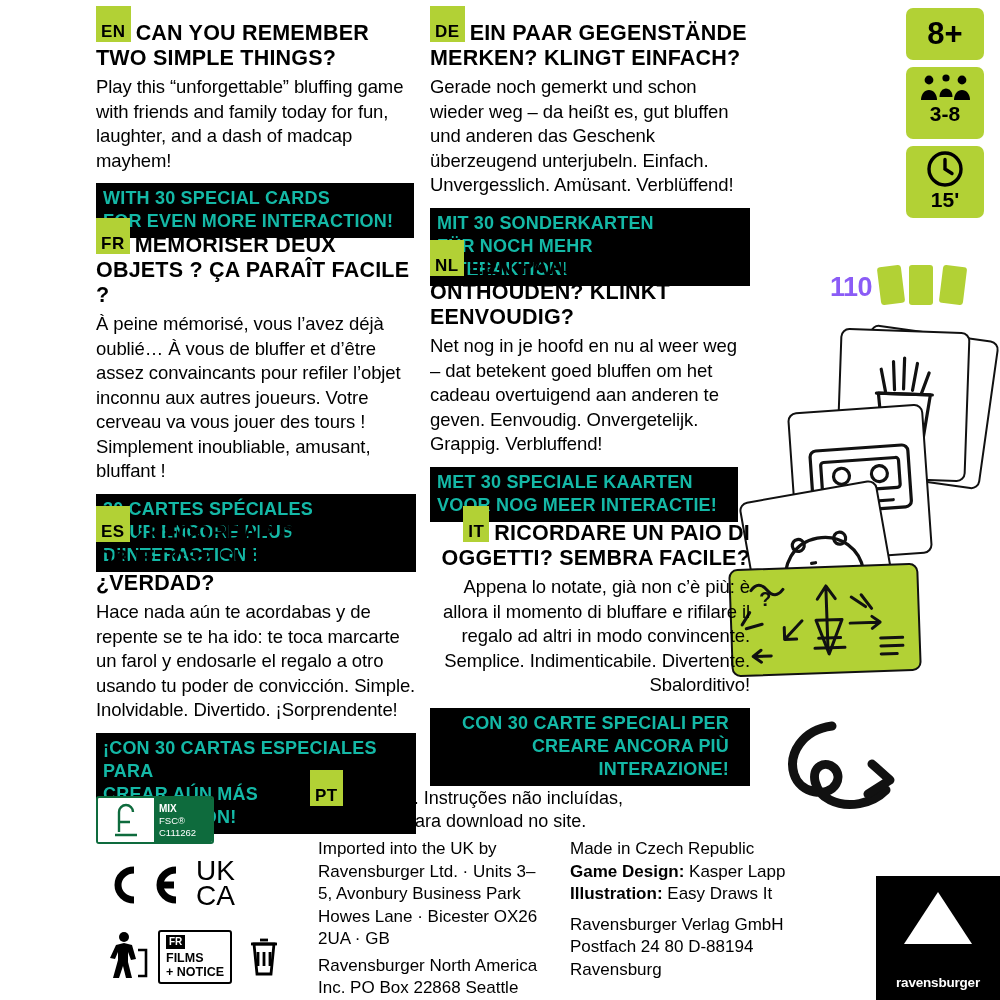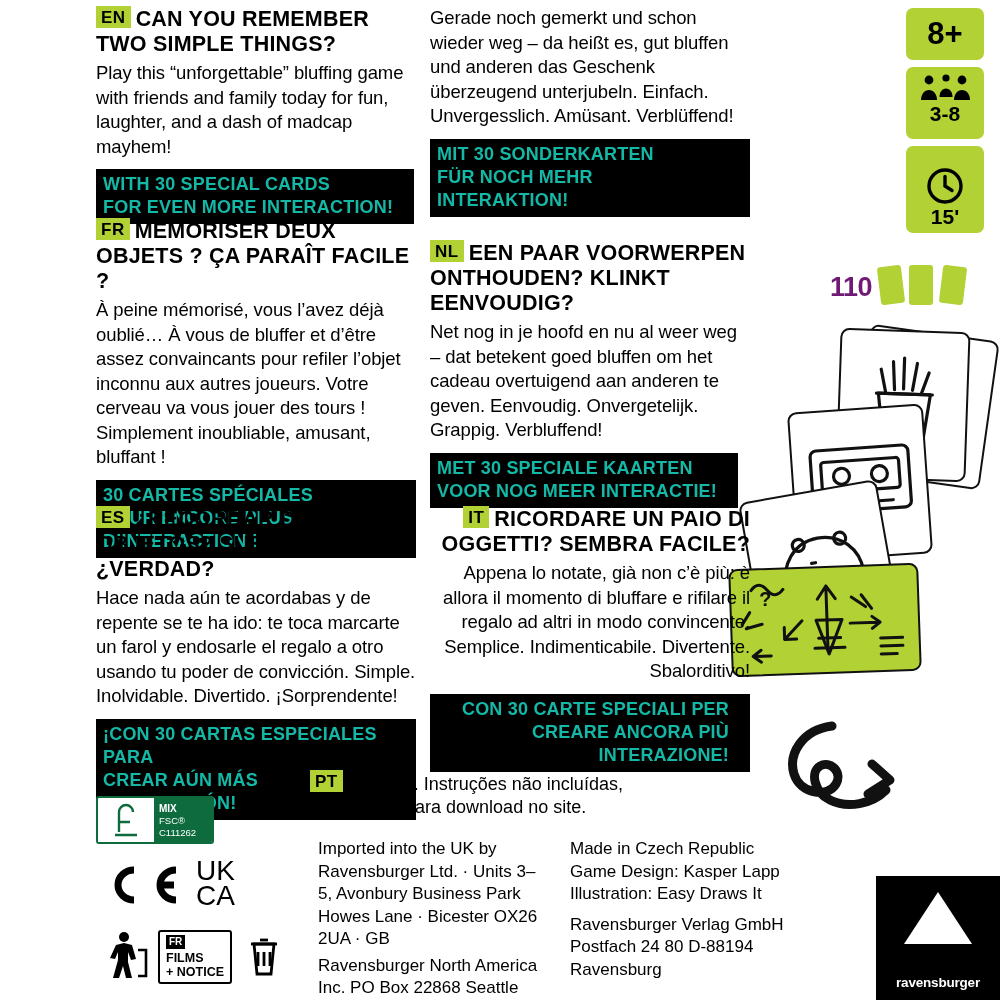--- a/index.html
+++ b/index.html
@@ -25,21 +25,21 @@
   .col-left  { position: absolute; left: 96px;  width: 320px; }
   .col-right { position: absolute; left: 430px; width: 320px; }
 
   .lang-tag {
     display: inline-block;
     background: #b2d135;
     color: #000;
     font-weight: bold;
     font-size: 17px;
     line-height: 19px;
-    padding: 2px 5px 1px 5px;
+    padding: 16px 5px 1px 5px;
     margin-right: 5px;
     vertical-align: 3px;
     letter-spacing: 0.5px;
   }
   .headline {
     font-weight: bold;
     font-size: 21.5px;
     line-height: 25px;
     letter-spacing: 0.2px;
     text-transform: uppercase;
@@ -72,32 +72,32 @@
     width: 78px;
     background: #b2d135;
     border-radius: 7px;
     margin-bottom: 7px;
     color: #000;
     text-align: center;
     position: relative;
   }
   .badge-age { height: 52px; line-height: 52px; font-size: 31px; font-weight: bold; }
   .badge-players { height: 72px; padding-top: 4px; box-sizing: border-box; }
-  .badge-time { height: 87px; padding-top: 18px; box-sizing: border-box; }
+  .badge-time { height: 72px; padding-top: 1px; box-sizing: border-box; }
   .badge-label { font-size: 21px; font-weight: bold; line-height: 20px; }
   .badge-players svg, .badge-time svg { display: block; margin: 2px auto 1px auto; }
 
   
   .card-count {
     position: absolute;
     right: 128px;
     top: 272px;
     font-size: 27px;
     font-weight: bold;
-    color: #701a75;
+    color: #8b5cf6;
     letter-spacing: -0.5px;
   }
   .mini-cards { position: absolute; right: 18px; top: 262px; }
 
   
   .fan { position: absolute; right: 10px; top: 330px; width: 270px; height: 330px; }
   .fan-card {
     position: absolute;
     background: #ffffff;
     border: 2px solid #111;
@@ -137,21 +137,21 @@
     border: 2px solid #000; border-radius: 3px; padding: 2px 6px 3px 6px;
     margin-left: 10px; font-size: 12.5px; font-weight: bold; line-height: 14px;
   }
   .films-tag {
     display: inline-block; background: #000; color: #fff;
     font-size: 10px; padding: 0 3px; margin-bottom: 2px; font-weight: bold;
   }
 
   .addr-col-1 { position: absolute; left: 318px; top: 838px; width: 230px; font-size: 17px; line-height: 22.5px; }
   .addr-col-2 { position: absolute; left: 570px; top: 838px; width: 240px; font-size: 17px; line-height: 22.5px; }
-  .addr-col-2 b { font-weight: normal; }
+  .addr-col-2 b { font-weight: bold; }
 
   .pt-note { position: absolute; left: 310px; top: 770px; width: 400px; font-size: 18px; line-height: 23px; }
 
   .rav-logo {
     position: absolute; right: 0px; bottom: 0px;
     width: 124px; height: 124px; background: #000000;
     display: flex; align-items: flex-end; justify-content: center;
   }
   .rav-logo .tri {
     position: absolute; left: 50%; top: 16px; transform: translateX(-50%);
@@ -271,20 +271,23 @@
       <span class="lang-tag">EN</span><span class="htxt">CAN YOU REMEMBER TWO SIMPLE THINGS?</span>
     </div>
     <p class="body-text">Play this “unforgettable” bluffing game with friends and family today for fun, laughter, and a dash of madcap mayhem!</p>
     <div class="banner">
       <span>WITH 30 SPECIAL CARDS</span>
       <span>FOR EVEN MORE INTERACTION!</span>
     </div>
   </div>
 
   <div class="col-right" style="top:6px;">
+    <div class="headline">
+      <span class="lang-tag">DE</span><span class="htxt">EIN PAAR GEGENSTÄNDE MERKEN? KLINGT EINFACH?</span>
+    </div>
     <p class="body-text">Gerade noch gemerkt und schon wieder weg – da heißt es, gut bluffen und anderen das Geschenk überzeugend unterjubeln. Einfach. Unvergesslich. Amüsant. Verblüffend!</p>
     <div class="banner">
       <span>MIT 30 SONDERKARTEN</span>
       <span>FÜR NOCH MEHR INTERAKTION!</span>
     </div>
   </div>
 
   <div class="col-left" style="top:218px;">
     <div class="headline">
       <span class="lang-tag">FR</span><span class="htxt">MÉMORISER DEUX OBJETS ? ÇA PARAÎT FACILE ?</span>

